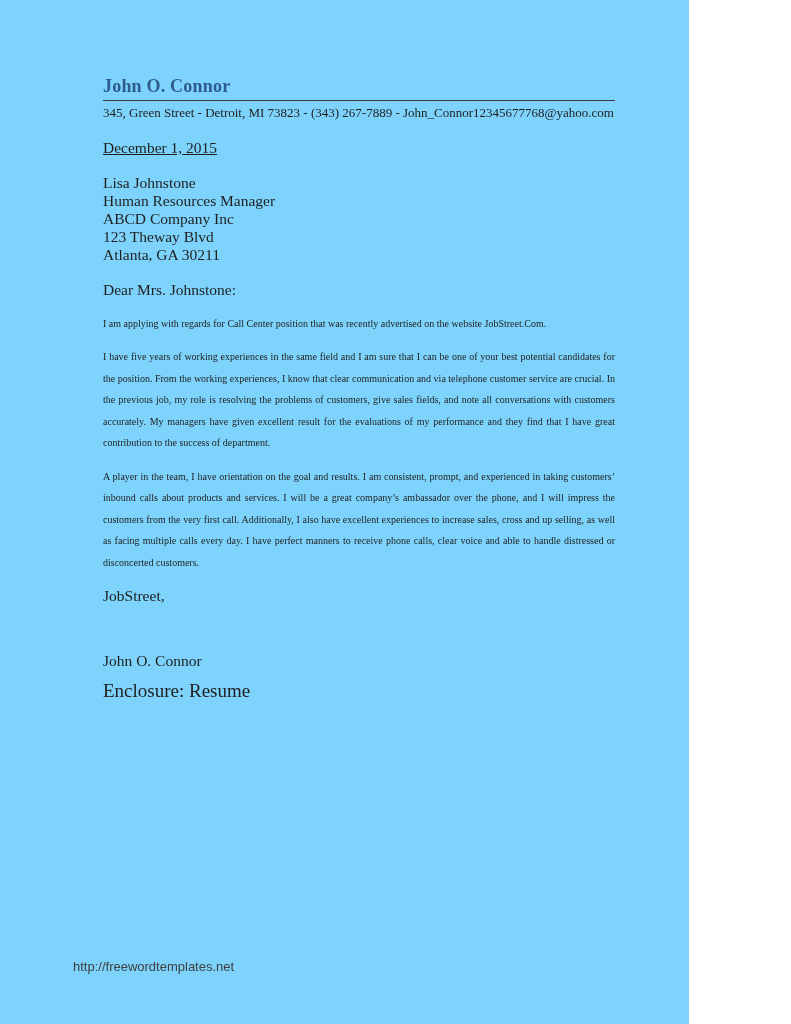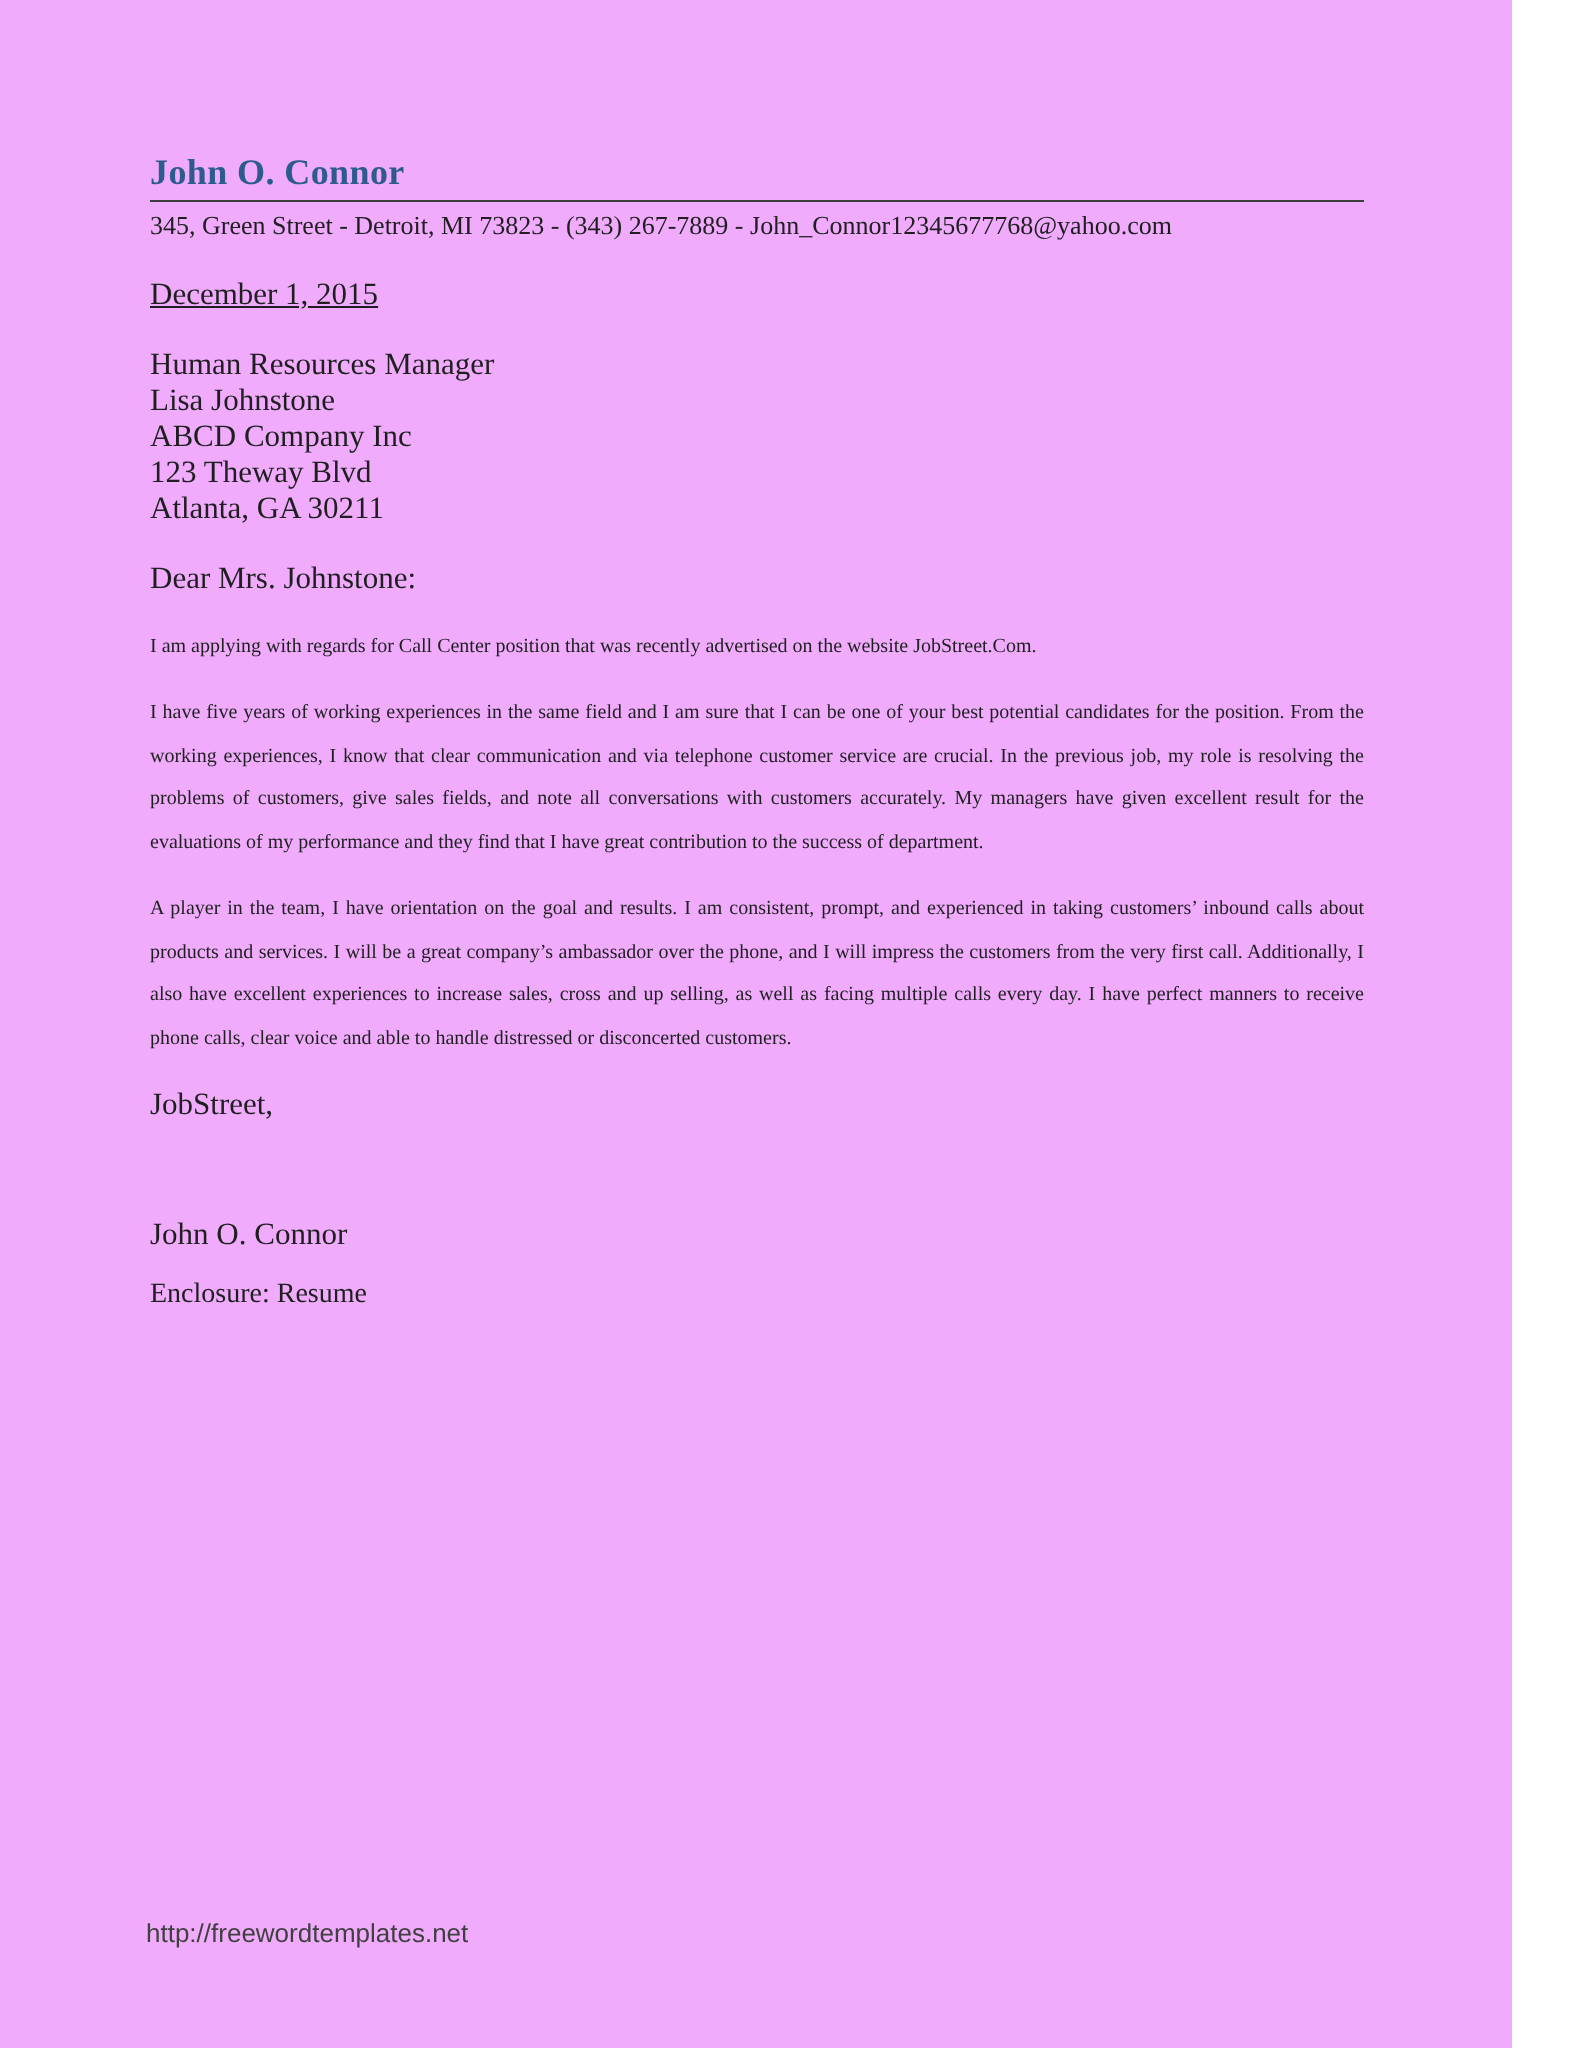--- a/index.html
+++ b/index.html
@@ -11,25 +11,25 @@
     width: 791px;
     height: 1024px;
     position: relative;
     font-family: "Liberation Serif", serif;
     color: #1f1f1f;
     overflow: hidden;
   }
   .page {
     position: absolute;
     top: 0; left: 0;
-    width: 756px;
+    width: 689px;
     height: 1024px;
     box-sizing: border-box;
-    padding: 76px 74px 0 75px;
-    background: #f0abfc;
+    padding: 76px 74px 0 103px;
+    background: #7dd3fc;
   }
   .sender-name {
     font-family: "Liberation Serif", serif;
     font-weight: 700;
     font-size: 18px;
     line-height: 21px;
     color: #2e5b8e;
     letter-spacing: 0.2px;
     padding-bottom: 3px;
     border-bottom: 1.5px solid #3d3d3d;
@@ -66,21 +66,21 @@
     font-size: 15.5px;
     line-height: 21.5px;
   }
   .signature {
     margin: 43px 0 0 0;
     font-size: 15.5px;
     line-height: 21.5px;
   }
   .enclosure {
     margin: 9px 0 0 0;
-    font-size: 14px;
+    font-size: 19px;
     line-height: 21.5px;
   }
   .footer-url {
     position: absolute;
     left: 73px;
     top: 959px;
     font-family: "Liberation Sans", sans-serif;
     font-size: 13px;
     color: #404040;
   }
@@ -91,22 +91,22 @@
 <div class="page">
 
   <header>
     <div class="sender-name">John O. Connor</div>
     <div class="sender-contact">345, Green Street - Detroit, MI 73823 - (343) 267-7889 - John_Connor12345677768@yahoo.com</div>
   </header>
 
   <p class="date">December 1, 2015</p>
 
   <div class="address">
+    <div>Lisa Johnstone</div>
     <div>Human Resources Manager</div>
-    <div>Lisa Johnstone</div>
     <div>ABCD Company Inc</div>
     <div>123 Theway Blvd</div>
     <div>Atlanta, GA 30211</div>
   </div>
 
   <p class="salutation">Dear Mrs. Johnstone:</p>
 
   <p class="body-para">I am applying with regards for Call Center position that was recently advertised on the website JobStreet.Com.</p>
 
   <p class="body-para">I have five years of working experiences in the same field and I am sure that I can be one of your best potential candidates for the position. From the working experiences, I know that clear communication and via telephone customer service are crucial. In the previous job, my role is resolving the problems of customers, give sales fields, and note all conversations with customers accurately. My managers have given excellent result for the evaluations of my performance and they find that I have great contribution to the success of department.</p>

